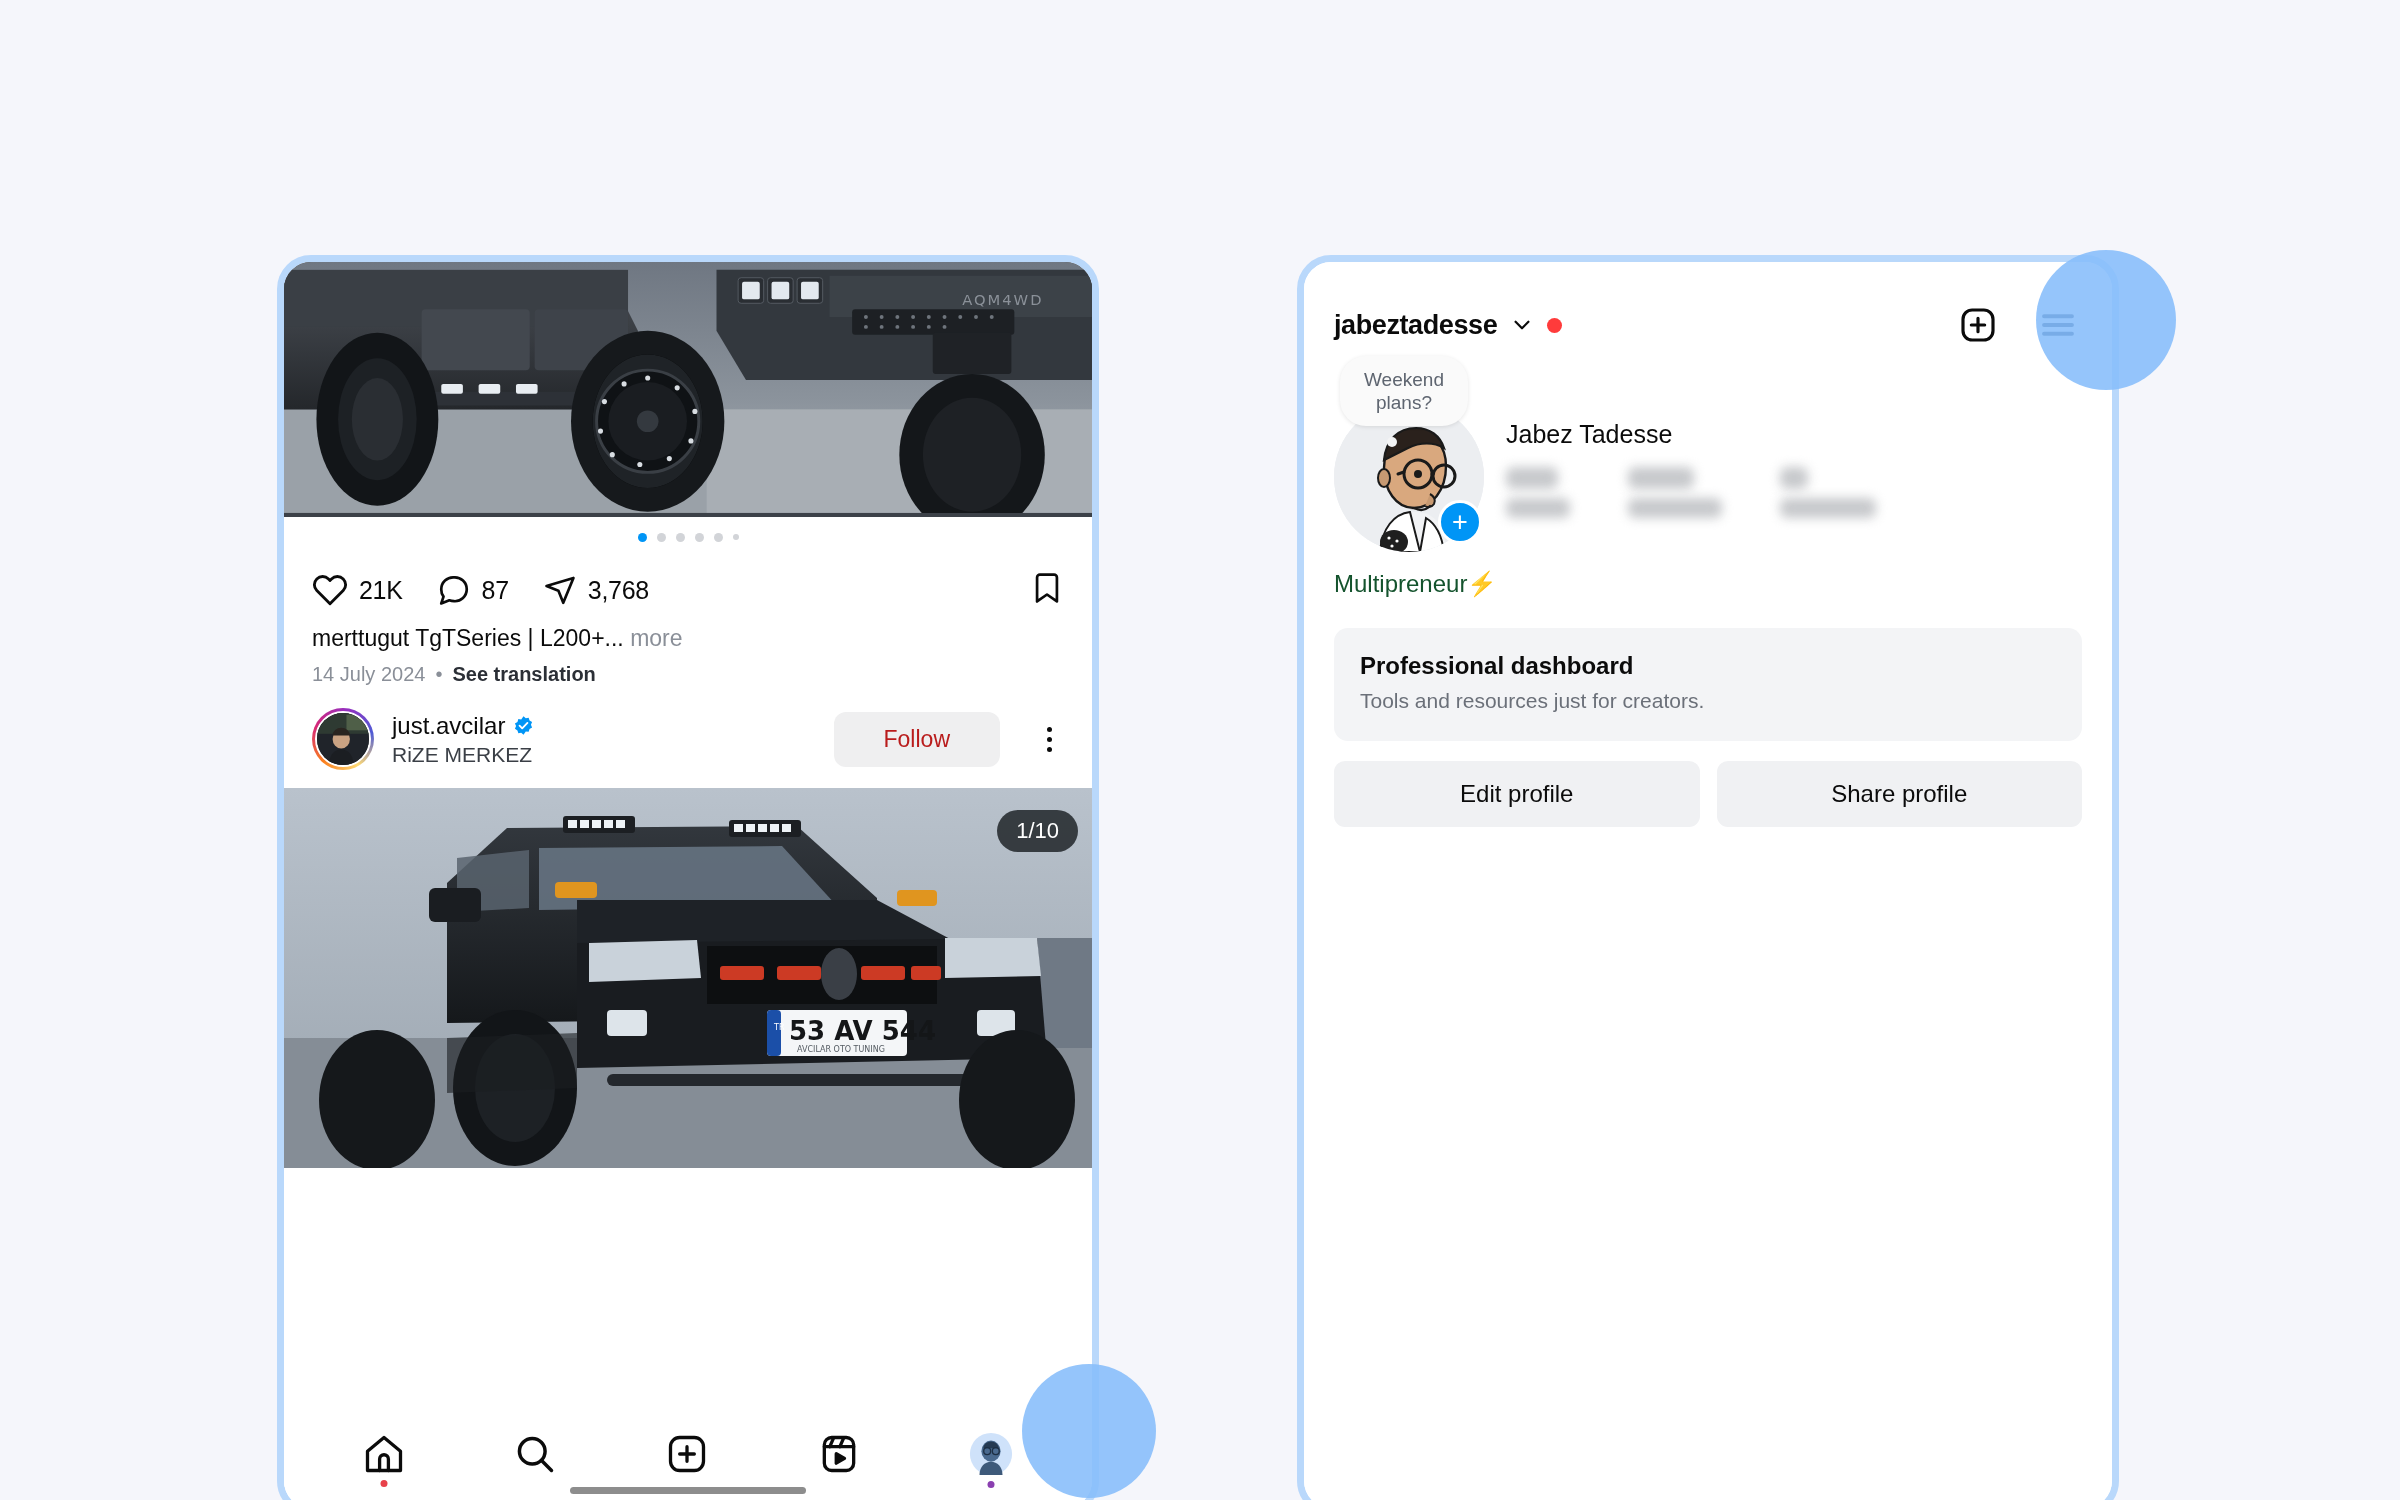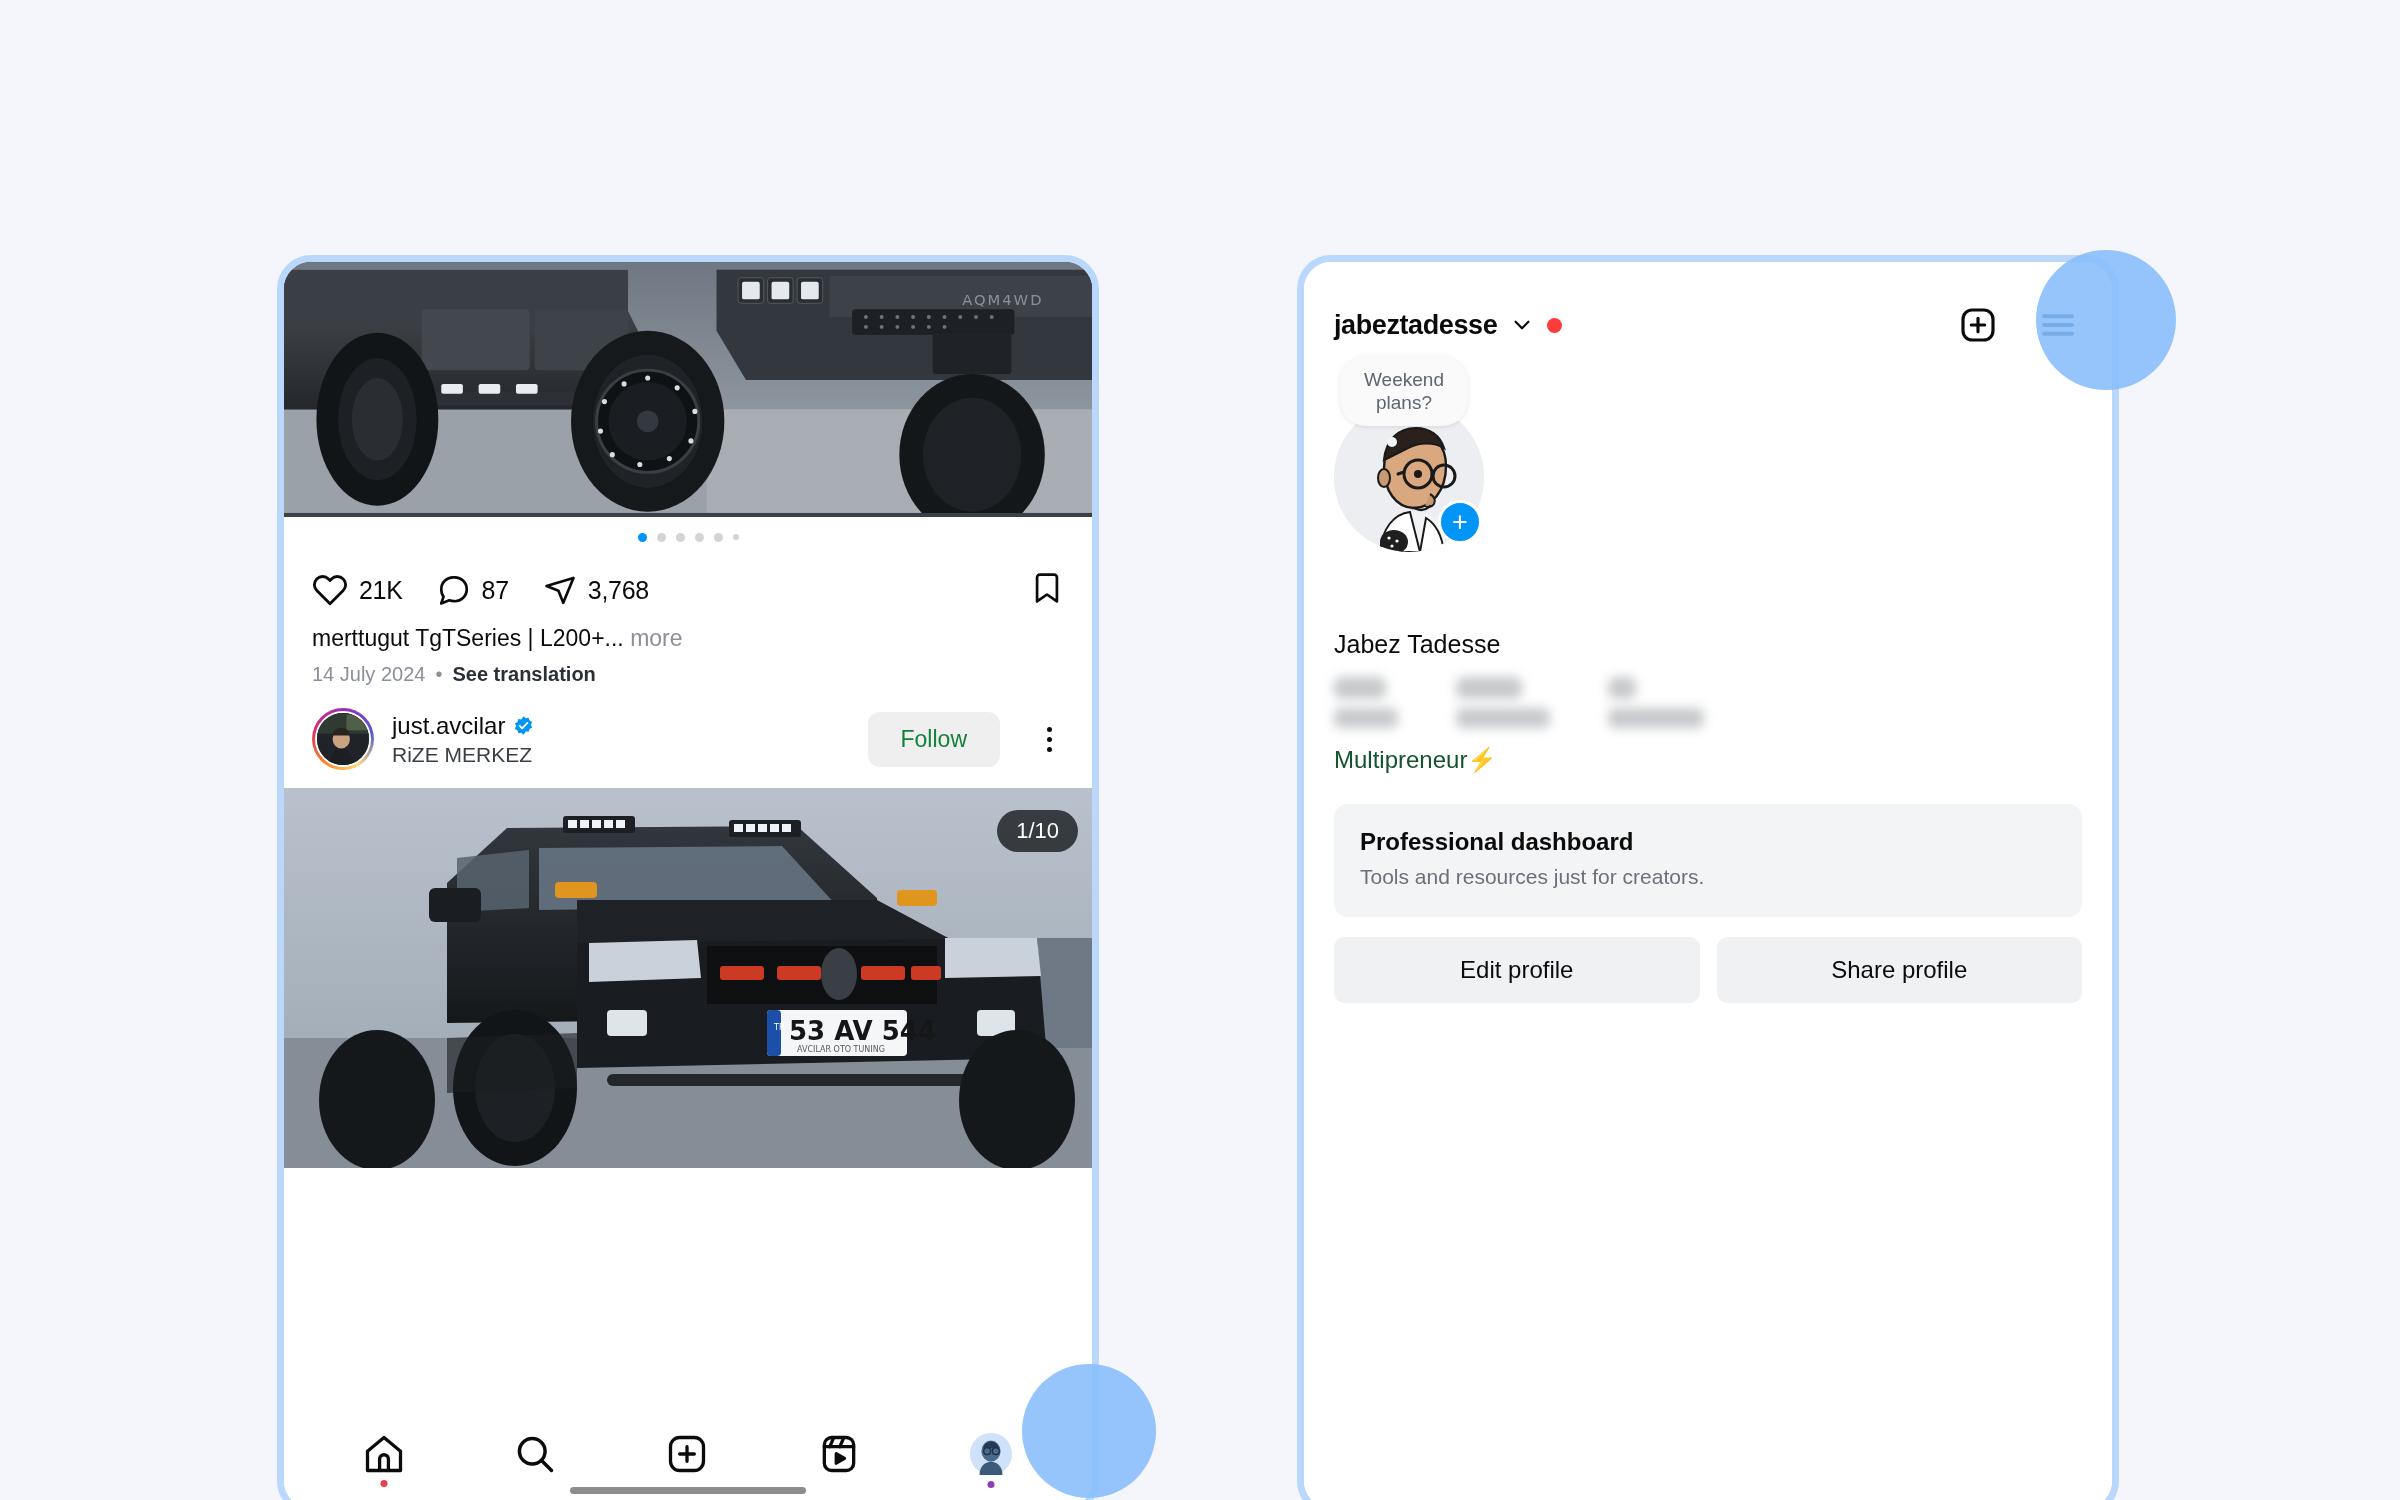--- a/index.html
+++ b/index.html
@@ -133,23 +133,23 @@
   .author-name-line { display: flex; align-items: center; gap: 8px; }
   .author-name { font-size: 24px; color: #0b0b0b; }
   .verified { width: 21px; height: 21px; flex-shrink: 0; }
   .author-loc { font-size: 21px; color: #3a3f46; }
 
   .follow-btn {
     margin-left: auto;
     background: #efeff0;
     border: none;
     border-radius: 12px;
-    padding: 14px 33px;
+    padding: 14px 50px;
     font-size: 23px;
-    color: #15803d;
+    color: #b91c1c;
     font-family: inherit;
     cursor: pointer;
   }
 
   .more-dots {
     margin-left: 16px;
     width: 30px;
     display: flex; flex-direction: column;
     align-items: center; gap: 5px;
     cursor: pointer;
@@ -216,21 +216,21 @@
     color: #0b0b0b;
     letter-spacing: -0.4px;
   }
   .chev-down { width: 22px; height: 22px; }
   .red-dot { width: 15px; height: 15px; border-radius: 50%; background: #ff3b3b; }
   .hdr-spacer { flex: 1; }
   .hdr-icon { cursor: pointer; display:flex; align-items:center; justify-content:center; }
 
   .profile-body { padding: 18px 30px 0 30px; }
 
-  .profile-top { display: flex; align-items: flex-start; gap: 22px; flex-direction: column; }
+  .profile-top { display: flex; align-items: flex-start; gap: 22px; }
 
   .avatar-block { position: relative; width: 150px; flex-shrink: 0; padding-top: 38px; }
 
   .note-bubble {
     position: absolute;
     top: -8px; left: 6px;
     background: #fafafa;
     border-radius: 26px;
     padding: 12px 16px;
     font-size: 19px;

